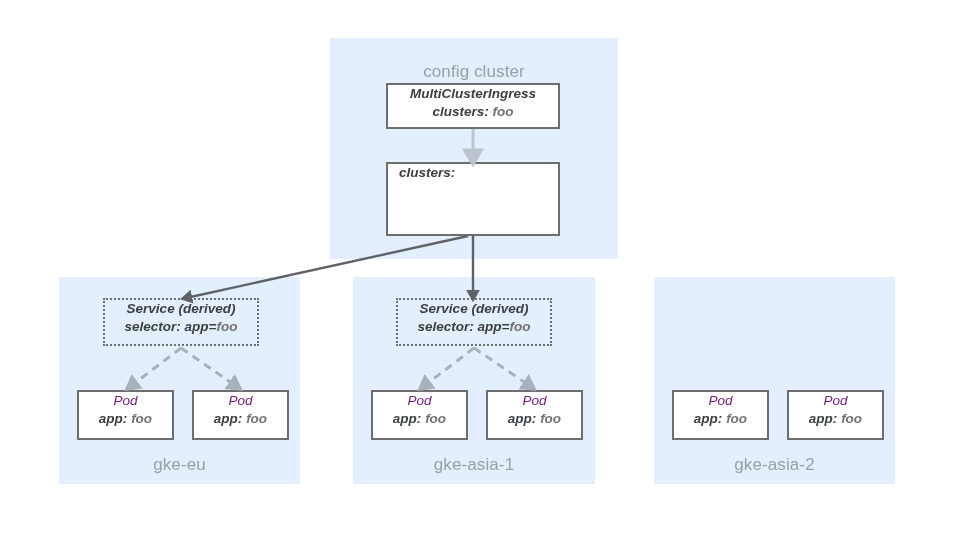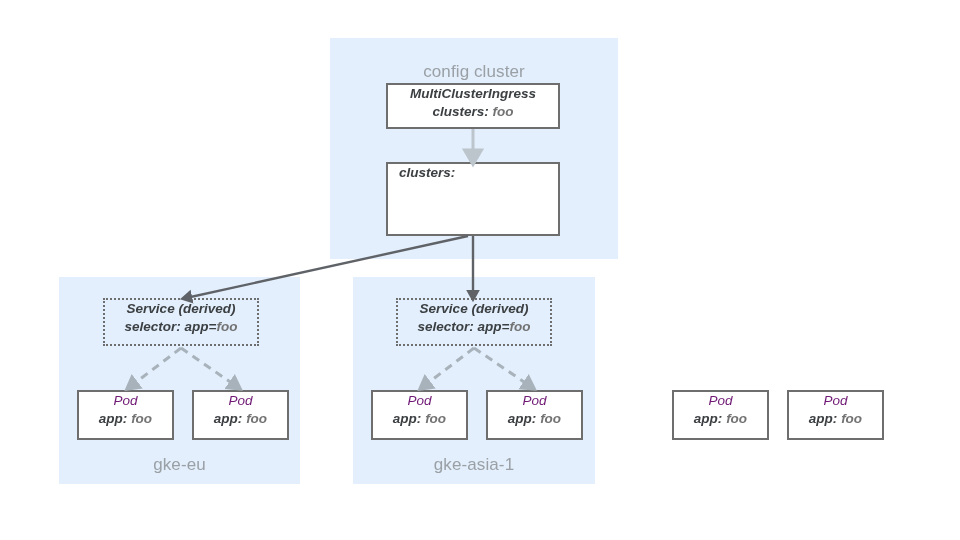--- a/index.html
+++ b/index.html
@@ -172,20 +172,23 @@
   </div>
 
   <div class="node solid pod" style="left:486px; top:366px; width:97px; height:50px;">
     <div class="n-title">Pod</div>
     <div class="n-line">
       <span>app:</span>
       <span class="accent">foo</span>
     </div>
   </div>
 
+  <div class="panel" style="left:654px; top:253px; width:241px; height:207px;">
+    <div class="panel-label cluster-label">gke-asia-2</div>
+  </div>
 
   <div class="node solid pod" style="left:672px; top:366px; width:97px; height:50px;">
     <div class="n-title">Pod</div>
     <div class="n-line">
       <span>app:</span>
       <span class="accent">foo</span>
     </div>
   </div>
 
   <div class="node solid pod" style="left:787px; top:366px; width:97px; height:50px;">

